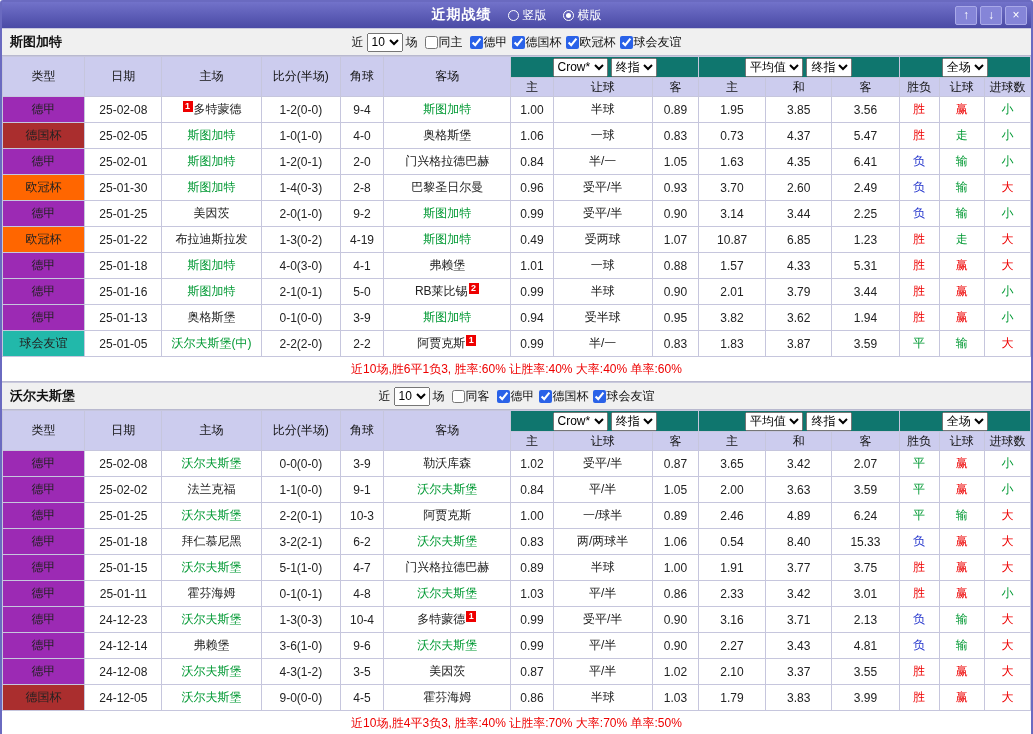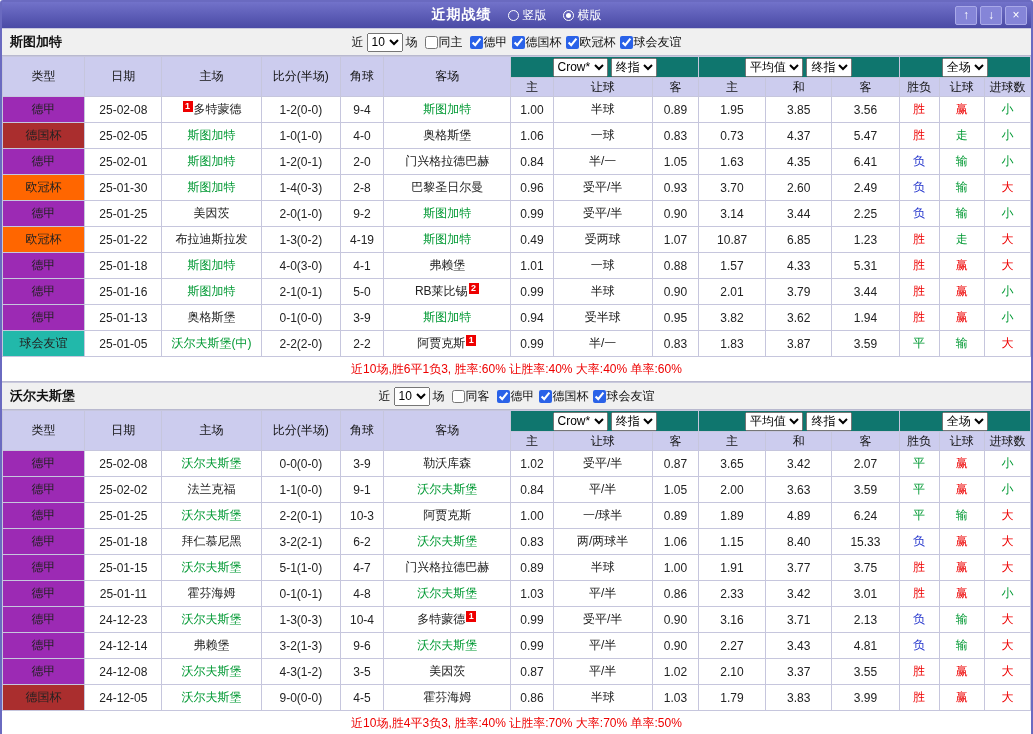--- a/index.html
+++ b/index.html
@@ -431,38 +431,38 @@
           <tr>
             <td class="league" style="background: rgb(156, 42, 180);">德甲</td>
             <td>25-01-25</td>
             <td class="team green"><span>沃尔夫斯堡</span></td>
             <td class="score">2-2(0-1)</td>
             <td>10-3</td>
             <td class="team"><span>阿贾克斯</span></td>
             <td>1.00</td>
             <td>一/球半</td>
             <td>0.89</td>
-            <td>1.89</td>
+            <td>2.46</td>
             <td>4.89</td>
             <td>6.24</td>
             <td class="res" style="color: rgb(0, 153, 51);">平</td>
             <td class="res" style="color: rgb(0, 153, 51);">输</td>
             <td class="res" style="color: rgb(238, 0, 0);">大</td>
           </tr>
           <tr>
             <td class="league" style="background: rgb(156, 42, 180);">德甲</td>
             <td>25-01-18</td>
             <td class="team"><span>拜仁慕尼黑</span></td>
             <td class="score">3-2(2-1)</td>
             <td>6-2</td>
             <td class="team green"><span>沃尔夫斯堡</span></td>
             <td>0.83</td>
             <td>两/两球半</td>
             <td>1.06</td>
-            <td>1.15</td>
+            <td>0.54</td>
             <td>8.40</td>
             <td>15.33</td>
             <td class="res" style="color: rgb(34, 51, 204);">负</td>
             <td class="res" style="color: rgb(238, 0, 0);">赢</td>
             <td class="res" style="color: rgb(238, 0, 0);">大</td>
           </tr>
           <tr>
             <td class="league" style="background: rgb(156, 42, 180);">德甲</td>
             <td>25-01-15</td>
             <td class="team green"><span>沃尔夫斯堡</span></td>
@@ -510,21 +510,21 @@
             <td>3.71</td>
             <td>2.13</td>
             <td class="res" style="color: rgb(34, 51, 204);">负</td>
             <td class="res" style="color: rgb(0, 153, 51);">输</td>
             <td class="res" style="color: rgb(238, 0, 0);">大</td>
           </tr>
           <tr>
             <td class="league" style="background: rgb(156, 42, 180);">德甲</td>
             <td>24-12-14</td>
             <td class="team"><span>弗赖堡</span></td>
-            <td class="score">3-2(1-3)</td>
+            <td class="score">3-6(1-0)</td>
             <td>9-6</td>
             <td class="team green"><span>沃尔夫斯堡</span></td>
             <td>0.99</td>
             <td>平/半</td>
             <td>0.90</td>
             <td>2.27</td>
             <td>3.43</td>
             <td>4.81</td>
             <td class="res" style="color: rgb(34, 51, 204);">负</td>
             <td class="res" style="color: rgb(0, 153, 51);">输</td>

